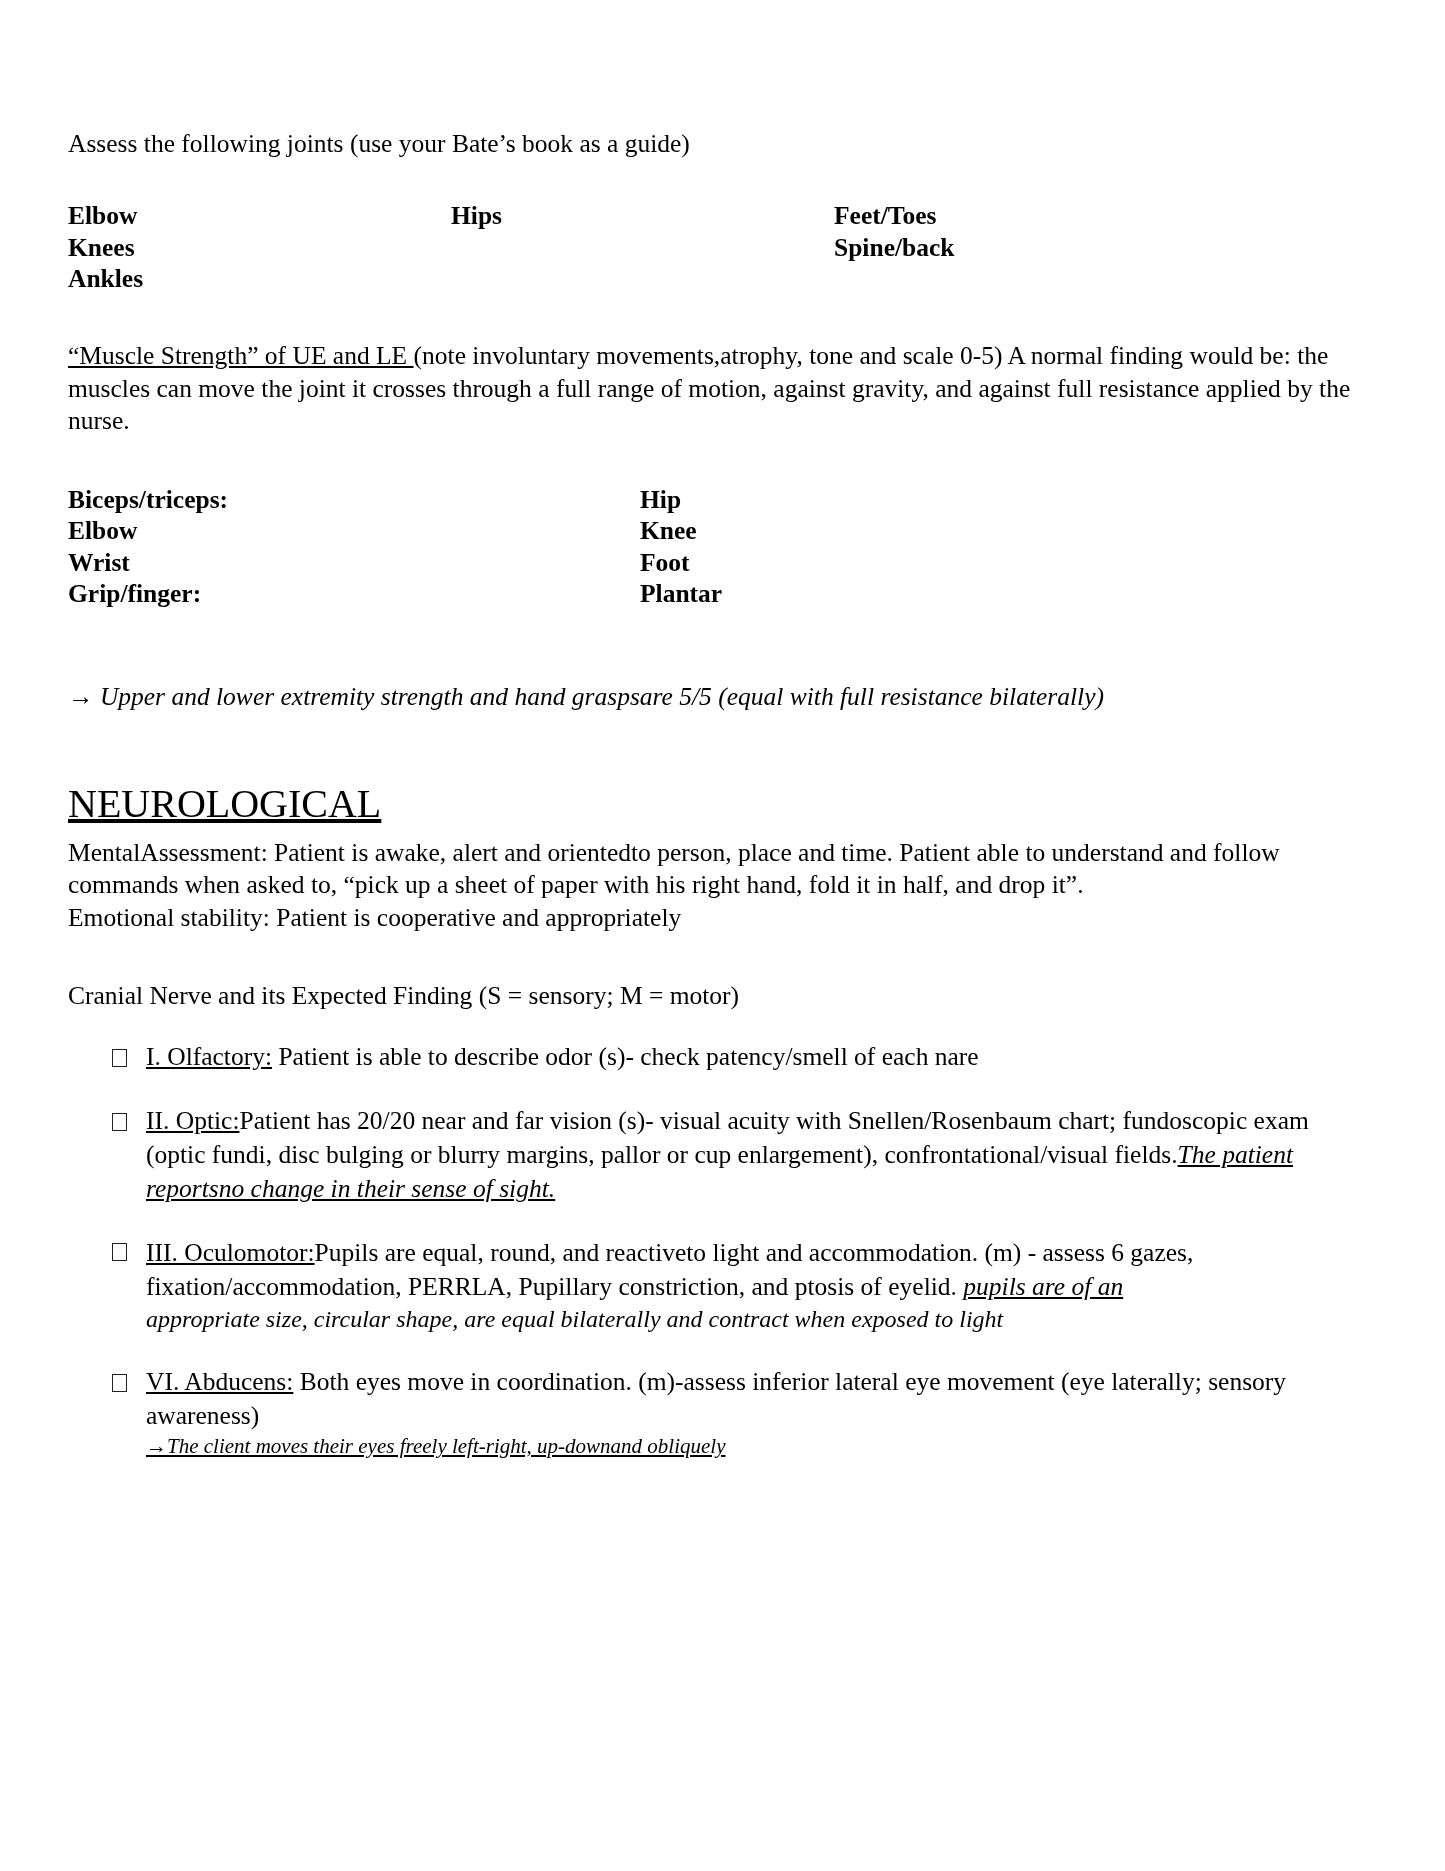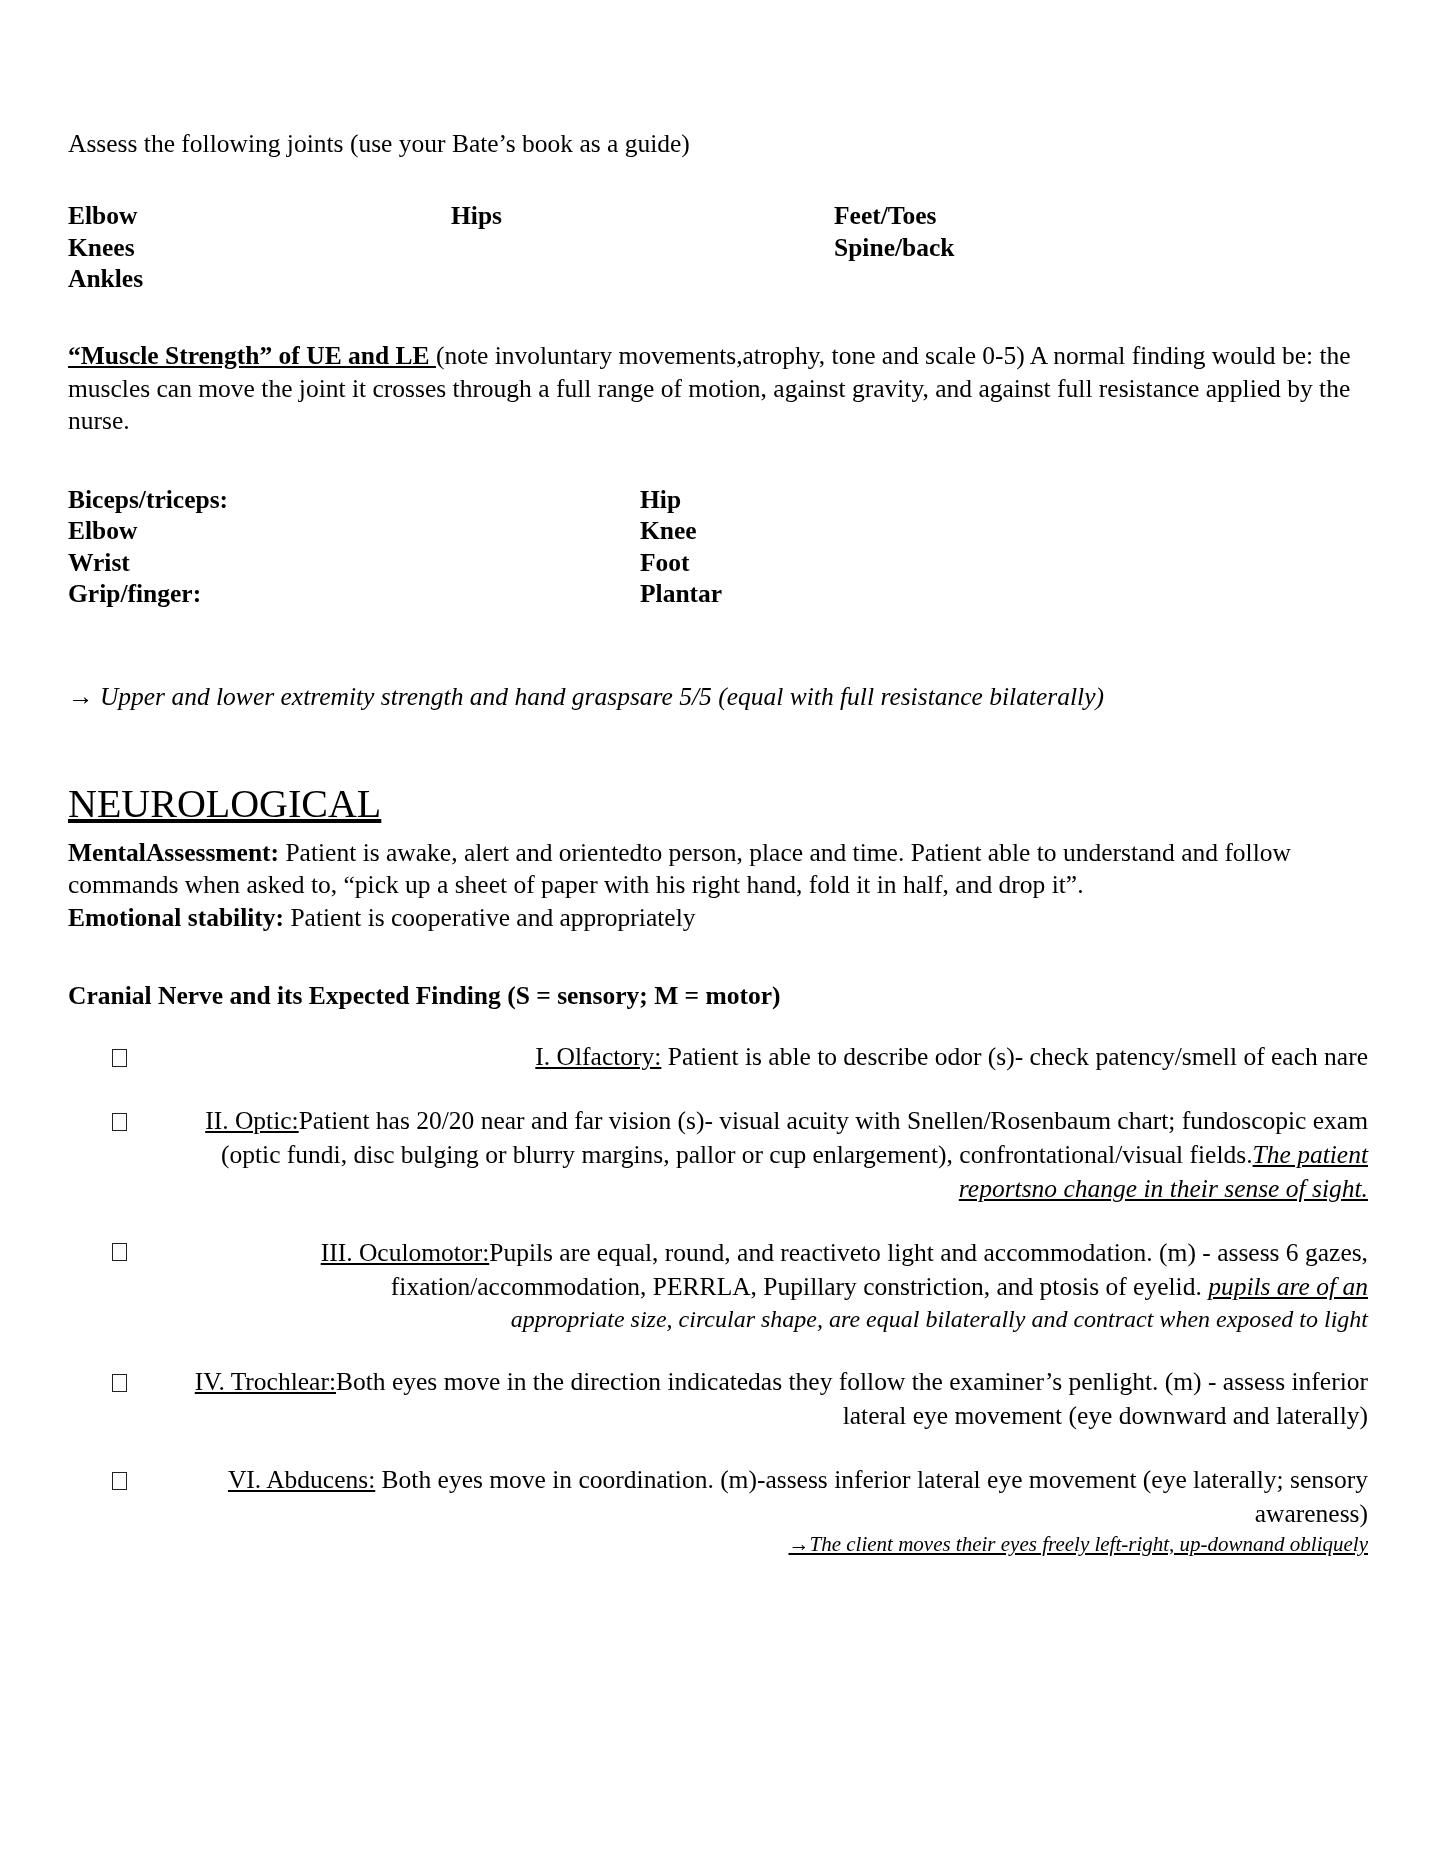--- a/index.html
+++ b/index.html
@@ -28,21 +28,21 @@
     top: 128px;
     width: 1300px;
   }
 
   
   .para {
     font-size: 25.5px;
     line-height: 1.27;
     margin: 0;
   }
-  .b { font-weight: bold; }
+  .b { font-weight: normal; }
   .u { text-decoration: underline; }
   .spacer-md { height: 40px; }
   .spacer-lg { height: 46px; }
 
   
   .joints {
     display: grid;
     grid-template-columns: 383px 383px auto;
     font-size: 25.5px;
     font-weight: bold;
@@ -92,21 +92,21 @@
     position: absolute;
     left: 44px;
     top: 9px;
     width: 15px;
     height: 18px;
     border: 1.6px solid #222;
     background: #fff;
     box-sizing: border-box;
   }
   .cn-item.tight .checkbox { top: 7px; }
-  .cn-text { display: block; text-align: right; }
+  .cn-text { display: block; }
   .cn-label {
     text-decoration: underline;
   }
   .inline-italic-underline {
     font-style: italic;
     text-decoration: underline;
   }
   .sub-italic {
     display: block;
     font-style: italic;
@@ -196,24 +196,20 @@
       <div class="cn-item">
         <span class="checkbox"></span>
         <span class="cn-text"><span class="cn-label">II. Optic:</span><span>Patient has 20/20 near and far vision (s)- visual acuity with Snellen/Rosenbaum chart; fundoscopic exam (optic fundi, disc bulging or blurry margins, pallor or cup enlargement), confrontational/visual fields.</span><span class="inline-italic-underline">The patient reportsno change in their sense of sight. </span></span>
       </div>
 
       <div class="cn-item tight">
         <span class="checkbox"></span>
         <span class="cn-text"><span class="cn-label">III. Oculomotor:</span><span>Pupils are equal, round, and reactiveto light and accommodation. (m) - assess 6 gazes, fixation/accommodation, PERRLA, Pupillary constriction, and ptosis of eyelid. </span><span class="inline-italic-underline">pupils are of an</span><span class="sub-italic">appropriate size, circular shape, are equal bilaterally and contract when exposed to light</span></span>
       </div>
 
-      <div class="cn-item">
-        <span class="checkbox"></span>
-        <span class="cn-text"><span class="cn-label">IV. Trochlear:</span><span>Both eyes move in the direction indicatedas they follow the examiner’s penlight. (m) - assess inferior lateral eye movement (eye downward and laterally)</span></span>
-      </div>
 
       <div class="cn-item">
         <span class="checkbox"></span>
         <span class="cn-text"><span class="cn-label">VI. Abducens:</span><span> Both eyes move in coordination. (m)-assess inferior lateral eye movement (eye laterally; sensory awareness)</span><span class="arrow-sub"><span class="ul">→The client moves their eyes freely left-right, up-downand obliquely   </span></span></span>
       </div>
 
     </div>
 
   </div>
 </div>

